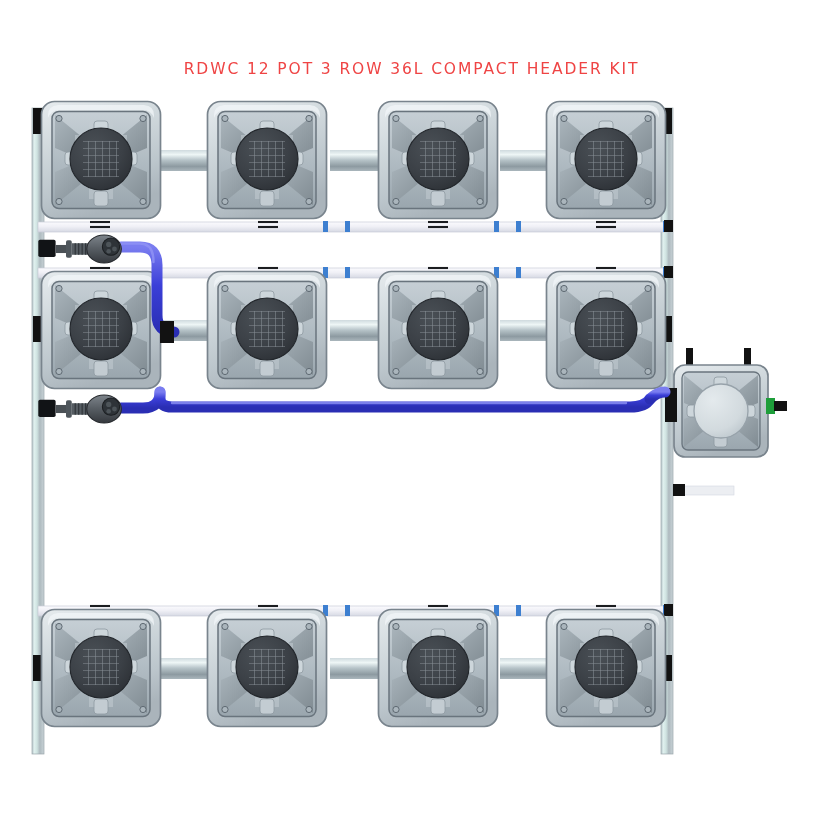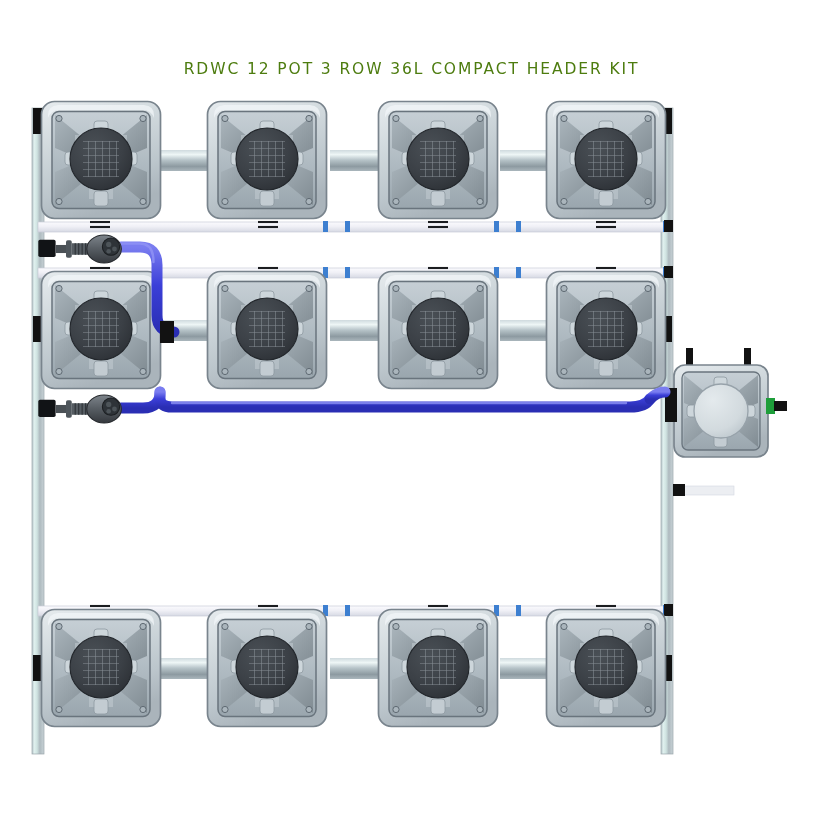--- a/index.html
+++ b/index.html
@@ -1,21 +1,21 @@
 <!DOCTYPE html>
 <html><head>
 <meta charset="utf-8">
 <style>
   html,body{margin:0;padding:0;background:#ffffff;}
   body{width:823px;height:823px;overflow:hidden;
        font-family:"Liberation Sans",sans-serif;}
   #stage{position:relative;width:823px;height:823px;background:#fff;}
   #title{
     position:absolute;top:60px;left:0;width:823px;text-align:center;
-    color:#4d7c0f;font-size:15.5px;letter-spacing:1.9px;font-weight:400;
+    color:#ef4444;font-size:15.5px;letter-spacing:1.9px;font-weight:400;
     font-family:"DejaVu Sans",sans-serif;white-space:nowrap;
   }
   svg.layer{position:absolute;left:0;top:0;width:823px;height:823px;}
 </style>
 </head>
 <body>
 
 <div id="stage">
 
   <div id="title">RDWC 12 POT 3 ROW 36L COMPACT HEADER KIT</div>

